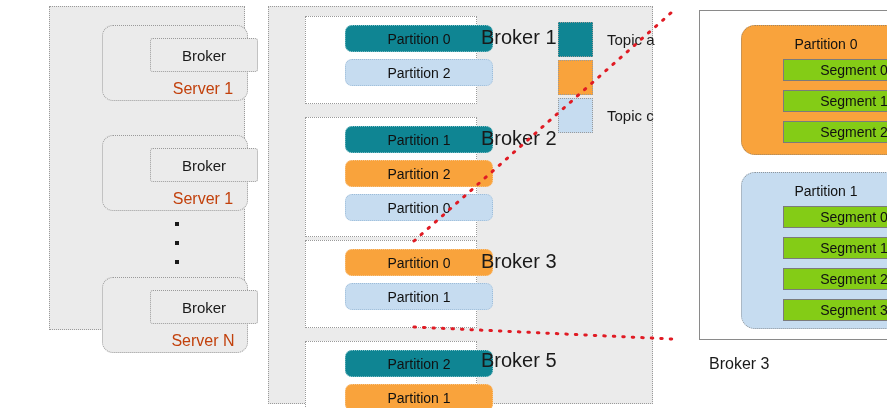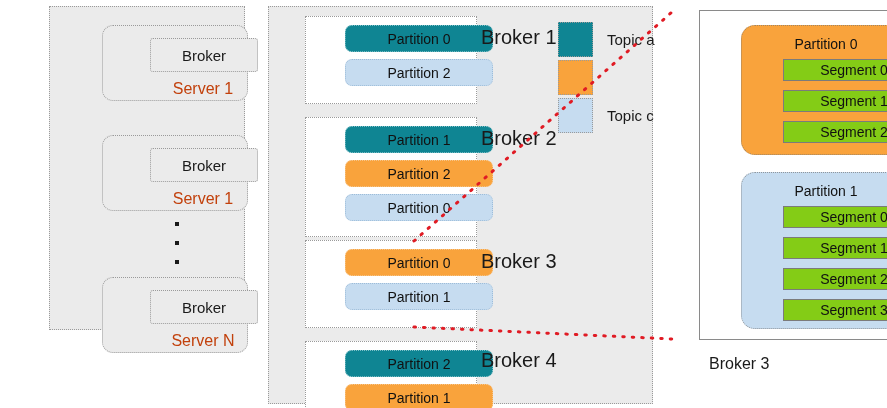--- a/index.html
+++ b/index.html
@@ -169,21 +169,21 @@
     <div class="abs broker-group" style="top:233px;height:88px;">
       <div class="abs partition p-orange" style="top:8px;">Partition 0</div>
       <div class="abs partition p-blue" style="top:42px;">Partition 1</div>
     </div>
     <div class="abs broker-label" style="top:244px;">Broker 3</div>
 
     <div class="abs broker-group" style="top:334px;height:88px;">
       <div class="abs partition p-teal" style="top:8px;">Partition 2</div>
       <div class="abs partition p-orange" style="top:42px;">Partition 1</div>
     </div>
-    <div class="abs broker-label" style="top:343px;">Broker 4</div>
+    <div class="abs broker-label" style="top:343px;">Broker 5</div>
 
     <div class="abs legend-sw" style="top:15px;background:#0f8593;"></div>
     <div class="abs legend-tx" style="top:15px;">Topic a</div>
 
     <div class="abs legend-sw" style="top:53px;background:#f9a33c;"></div>
 
     <div class="abs legend-sw" style="top:91px;background:#c6dcf0;"></div>
     <div class="abs legend-tx" style="top:91px;">Topic c</div>
   </div>
 

